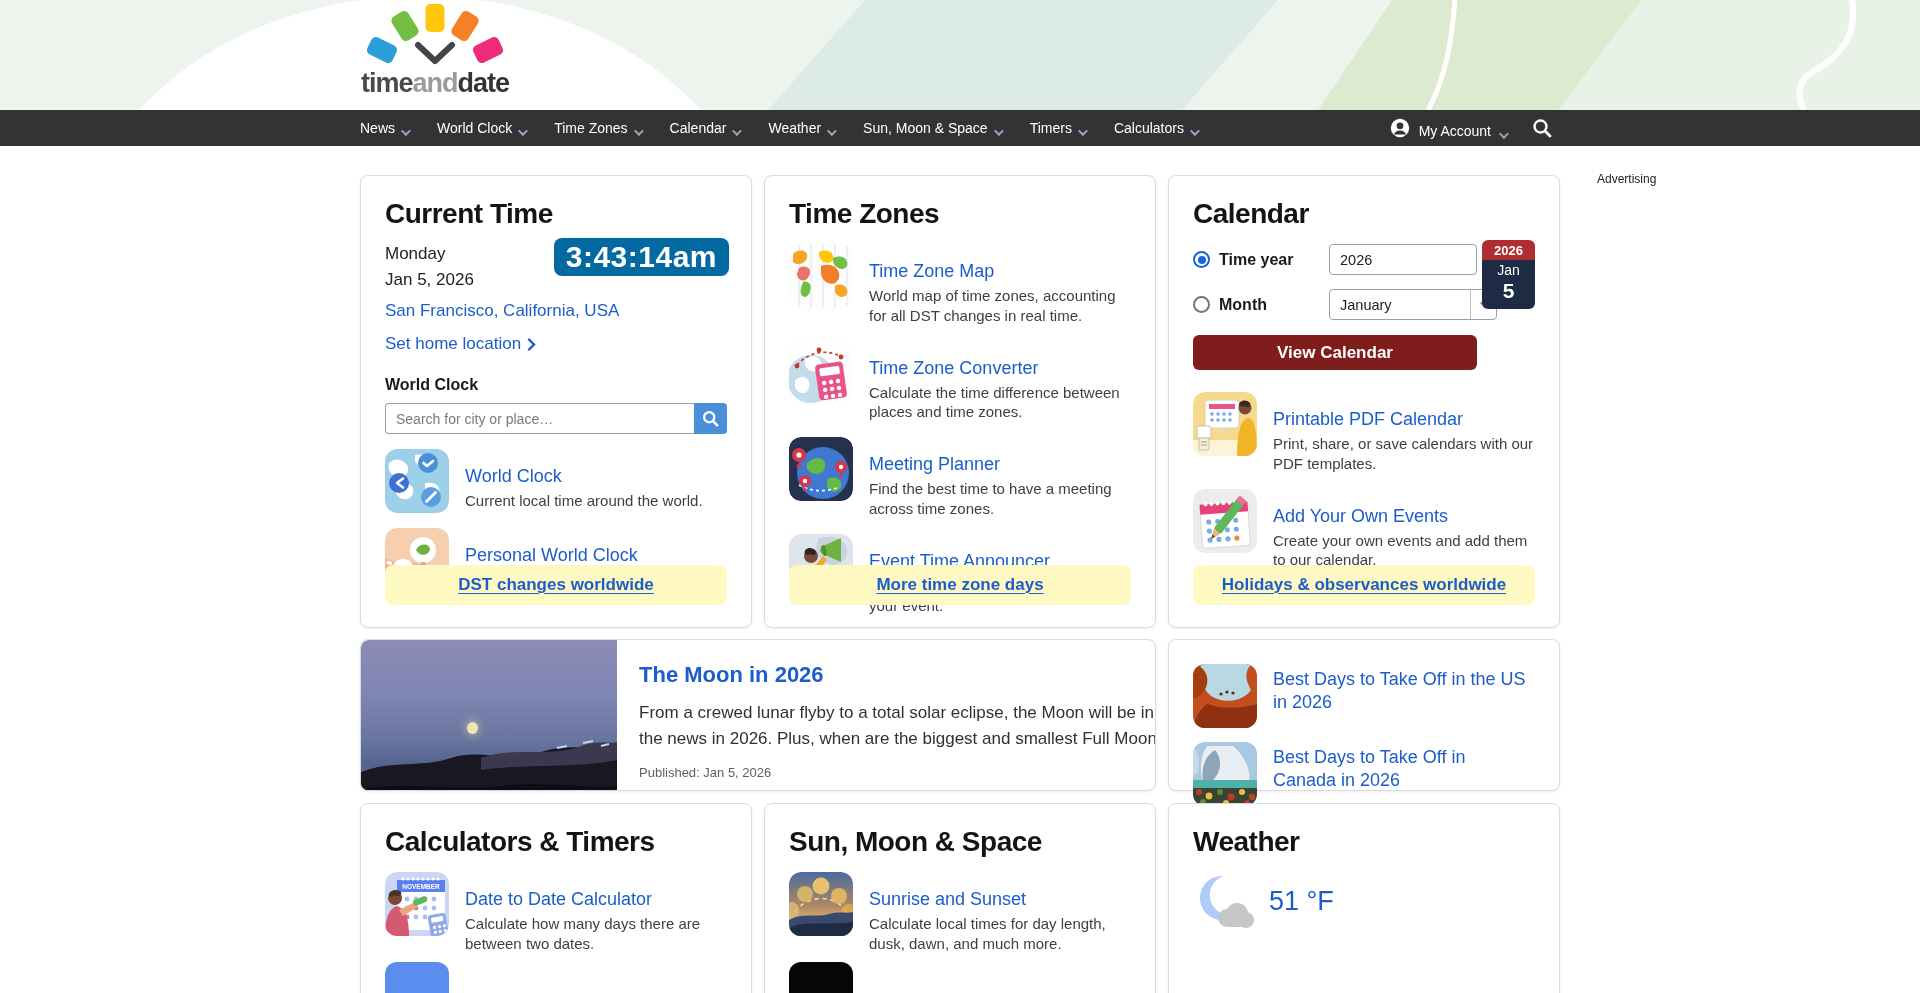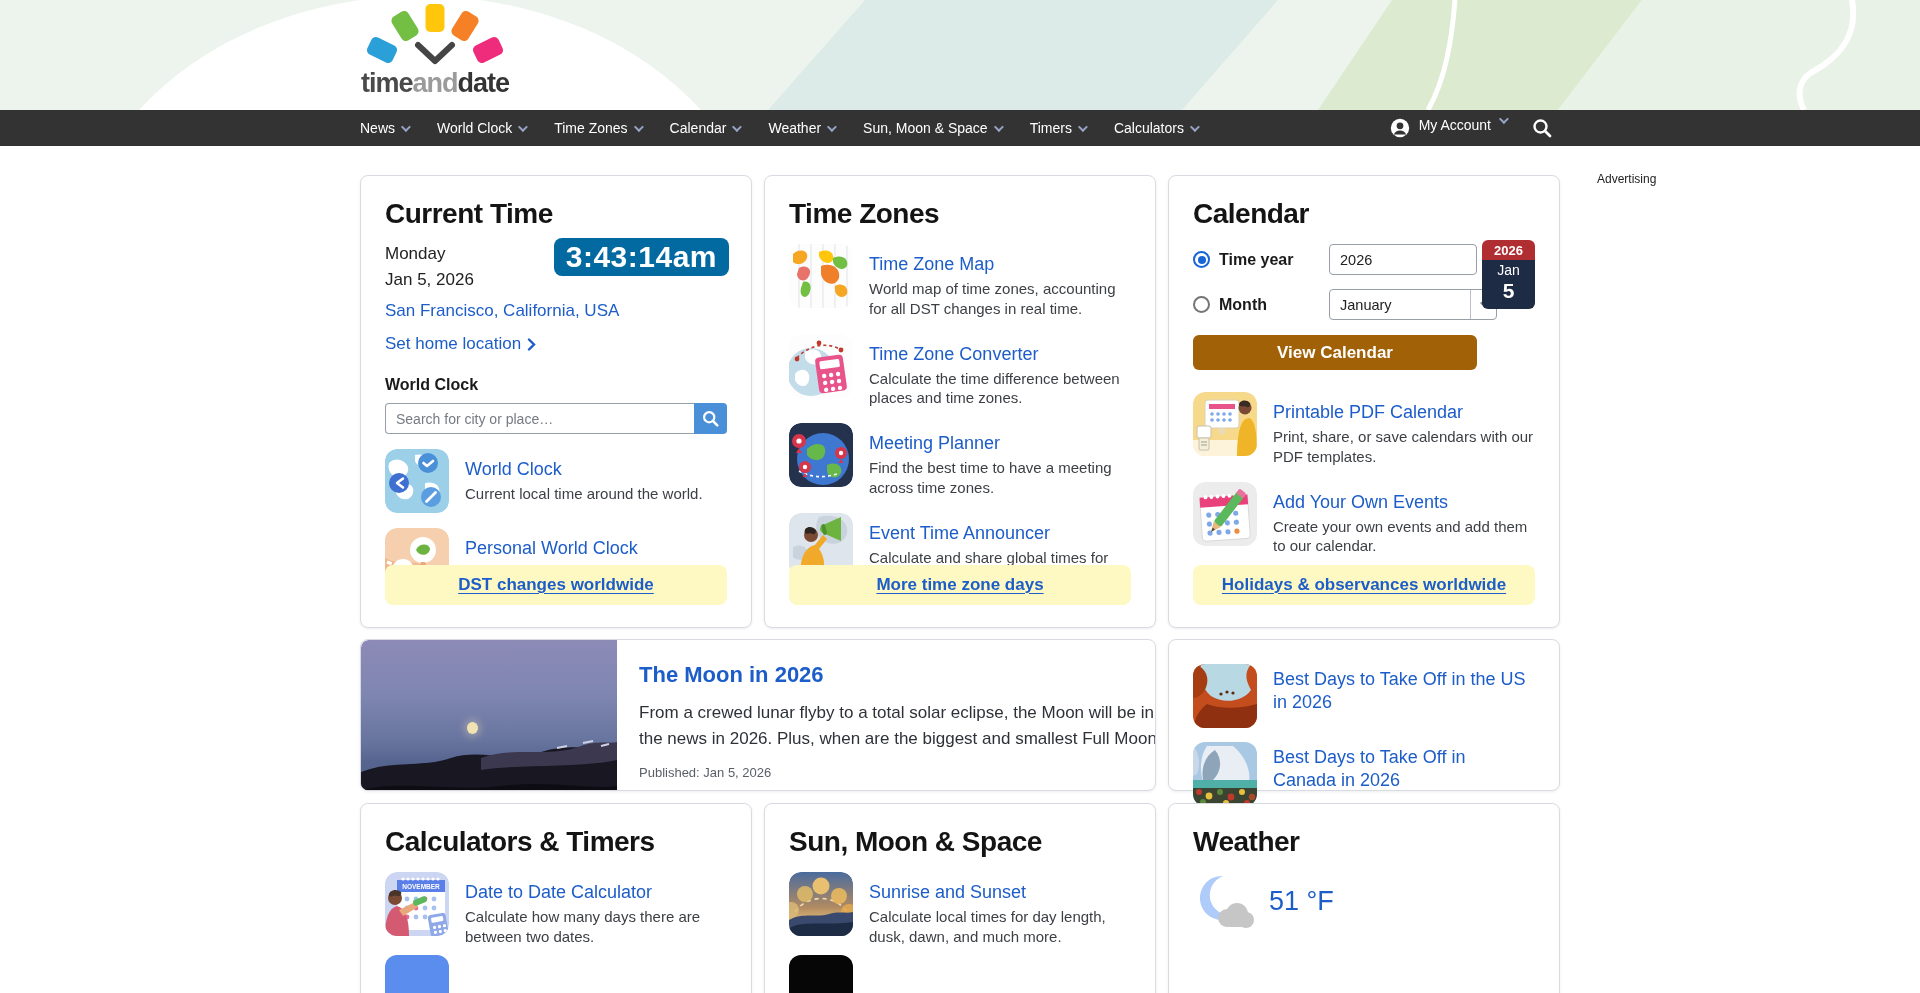--- a/index.html
+++ b/index.html
@@ -12,43 +12,43 @@
   .header svg.bg { position:absolute; left:0; top:0; }
   .logo { position:absolute; left:352px; top:2px; width:166px; text-align:center; cursor:pointer; }
   .logo-text { font-size:27px; font-weight:bold; letter-spacing:-1px; margin-top:-4px; }
   .logo-text .t1 { color:#4a4a4a; }
   .logo-text .t2 { color:#9b9b9b; }
   .logo-text .t3 { color:#343434; }
 
   
   .nav { position:absolute; left:0; top:110px; width:1920px; height:36px; background:#333333; display:flex; align-items:center; }
   .nav-inner { display:flex; align-items:center; width:100%; padding:0 368px 0 360px; }
-  .nav-item { display:flex; align-items:center; gap:6px; color:#fff; font-size:14px; margin-right:29px; cursor:pointer; white-space:nowrap; }
+  .nav-item { display:flex; align-items:flex-end; gap:6px; color:#fff; font-size:14px; margin-right:29px; cursor:pointer; white-space:nowrap; }
   .chev { width:7px; height:7px; border-right:2px solid #97a4c6; border-bottom:2px solid #97a4c6; transform:rotate(45deg) translateY(-2px); display:inline-block; }
   .nav-right { margin-left:auto; display:flex; align-items:center; gap:26px; }
-  .account { display:flex; align-items:flex-start; gap:8px; color:#fff; font-size:14px; cursor:pointer; }
+  .account { display:flex; align-items:flex-end; gap:8px; color:#fff; font-size:14px; cursor:pointer; }
   .nav-search { cursor:pointer; display:flex; align-items:center; }
 
   
   .content { position:absolute; left:360px; top:175px; width:1200px; }
   .row { display:flex; gap:12px; }
   .row2 { margin-top:11px; }
   .row3 { margin-top:12px; }
   .card { background:#fff; border:1px solid #d8dce2; border-radius:8px; box-shadow:0 1px 3px rgba(0,0,0,.07); position:relative; }
   .w1 { width:392px; } .w2 { width:796px; }
   .hcard { height:453px; } .mcard { height:152px; } .bcard { height:320px; }
   .card-pad { padding:22px 24px; }
   .card h2 { font-size:28px; color:#141414; letter-spacing:-.5px; margin-bottom:14px; }
   a.blue, .blue-link { color:#1c5dc9; text-decoration:none; cursor:pointer; }
 
   
   .tool-item { display:flex; gap:16px; margin-top:15px; }
   .ticon { width:64px; height:64px; border-radius:12px; flex:0 0 64px; overflow:hidden; display:block; cursor:pointer; }
   .ticon svg { display:block; }
-  .tlink { font-size:18px; color:#1c5dc9; text-decoration:none; cursor:pointer; display:inline-block; margin-top:10px; }
+  .tlink { font-size:18px; color:#1c5dc9; text-decoration:none; cursor:pointer; display:inline-block; margin-top:17px; }
   .tdesc { font-size:15px; color:#3c3f44; line-height:1.32; margin-top:4px; }
 
   .footer-btn { position:absolute; left:24px; right:24px; bottom:22px; height:40px; background:#fef9c3; border-radius:8px; display:flex; align-items:center; justify-content:center; cursor:pointer; }
   .footer-btn span { color:#1c5dc9; font-weight:bold; font-size:17px; text-decoration:underline; text-underline-offset:3px; text-decoration-thickness:1px; }
 
   
   .ct-week { font-size:17px; color:#222; margin-top:2px; }
   .ct-date { font-size:17px; color:#222; margin-top:6px; }
   .ct-loc  { display:inline-block; font-size:17px; margin-top:11px; }
   .ct-home { display:flex; align-items:center; gap:6px; font-size:17px; margin-top:13px; width:max-content; }
@@ -65,21 +65,21 @@
   .radio { width:17px; height:17px; border-radius:50%; border:2px solid #757575; background:#fff; position:relative; flex:0 0 17px; }
   .radio.sel { border-color:#1766d8; }
   .radio.sel::after { content:""; position:absolute; left:2.5px; top:2.5px; width:8px; height:8px; border-radius:50%; background:#1766d8; }
   .field { height:31px; border:1px solid #989fa8; border-radius:4px; background:#fff; font-size:14.5px; color:#222; display:flex; align-items:center; padding-left:10px; }
   .field.yr { width:148px; }
   .select { position:relative; padding-right:30px; cursor:pointer; }
   .select .dd { position:absolute; right:0; top:0; bottom:0; width:26px; border-left:1px solid #b9bfc6; display:flex; align-items:center; justify-content:center; }
   .select .dd i { width:7px; height:7px; border-right:2px solid #8a9099; border-bottom:2px solid #8a9099; transform:rotate(45deg) translateY(-2px); }
   .sel-mo { width:168px; }
   .sel-country { width:284px; margin-top:15px; }
-  .view-btn { width:284px; height:35px; margin-top:15px; background:#a16207; border:none; border-radius:6px; color:#fff; font-weight:bold; font-size:17px; cursor:pointer; font-family:inherit; }
+  .view-btn { width:284px; height:35px; margin-top:15px; background:#7f1d1d; border:none; border-radius:6px; color:#fff; font-weight:bold; font-size:17px; cursor:pointer; font-family:inherit; }
   .date-widget { position:absolute; right:24px; top:64px; width:53px; border-radius:6px; overflow:hidden; text-align:center; color:#fff; cursor:pointer; }
   .dw-year { background:#b02d32; font-size:13px; font-weight:bold; padding:3px 0 2px; }
   .dw-body { background:#1d2b45; padding:2px 0 6px; }
   .dw-mon { font-size:14px; }
   .dw-day { font-size:21px; font-weight:bold; margin-top:1px; }
 
   
   .moon-card { display:flex; overflow:hidden; }
   .moon-photo { width:256px; height:192px; flex:0 0 256px; position:relative; border-radius:8px 0 0 8px; overflow:hidden; background:linear-gradient(180deg,#8d8ab6 0%,#7f86b2 28%,#68759f 52%,#55648f 64%); cursor:pointer; }
   .moon-dot { position:absolute; left:106px; top:82px; width:11px; height:12px; border-radius:50%; background:#f2e3b2; box-shadow:0 0 8px 2px rgba(240,225,180,.45); }

